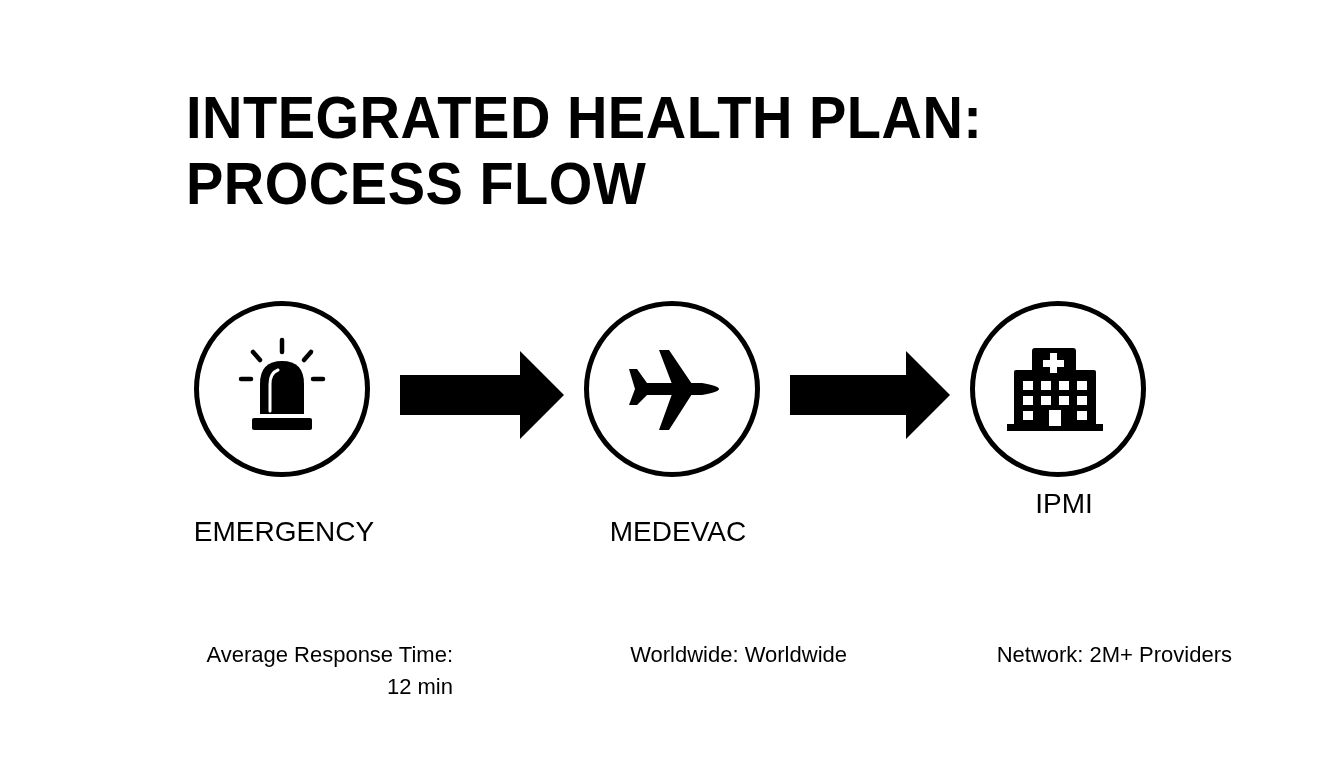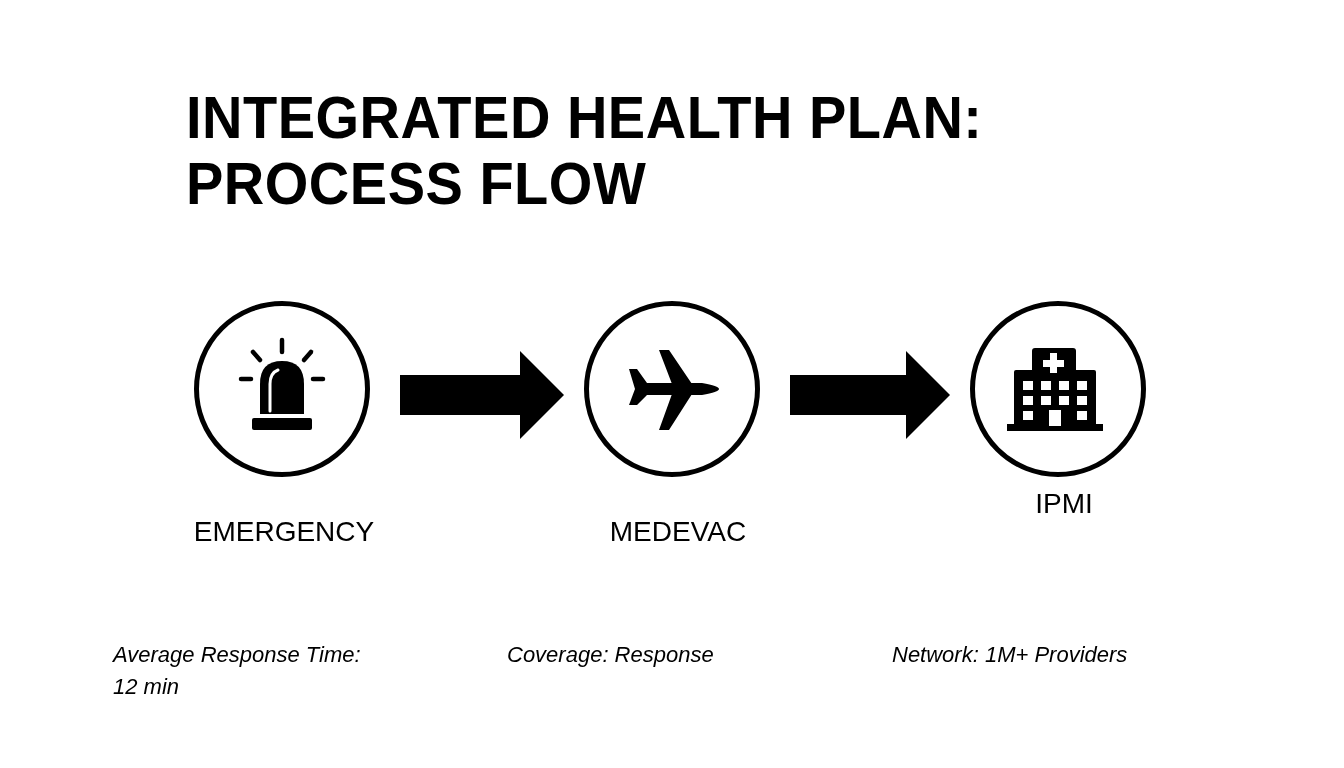--- a/index.html
+++ b/index.html
@@ -24,22 +24,22 @@
     border: 5px solid #000; border-radius: 50%;
     box-sizing: border-box;
     display: flex; align-items: center; justify-content: center;
   }
   .arrow { position: absolute; }
   .label {
     position: absolute; font-weight: 400; font-size: 28px;
     text-align: center; width: 300px; line-height: 32px;
   }
   .desc {
-    position: absolute; font-size: 22px; text-align: left;
-    width: 340px; line-height: 32px; font-style: italic;
+    position: absolute; font-size: 22px; text-align: right;
+    width: 340px; line-height: 32px;
   }
 </style>
 </head>
 <body>
 
 <h1 class="title">
   <span>INTEGRATED HEALTH PLAN:</span><br>
   <span>PROCESS FLOW</span>
 </h1>
 
@@ -98,17 +98,17 @@
 
 <div class="label" style="left:134px; top:516px;">EMERGENCY</div>
 <div class="label" style="left:528px; top:516px;">MEDEVAC</div>
 <div class="label" style="left:914px; top:488px;">IPMI</div>
 
 <div class="desc" style="left:113px; top:639px;">
   <span>Average Response Time:</span><br>
   <span>12 min</span>
 </div>
 <div class="desc" style="left:507px; top:639px;">
-  <span>Coverage: Response</span>
+  <span>Worldwide: Worldwide</span>
 </div>
 <div class="desc" style="left:892px; top:639px;">
-  <span>Network: 1M+ Providers</span>
+  <span>Network: 2M+ Providers</span>
 </div>
 
 </body></html>

